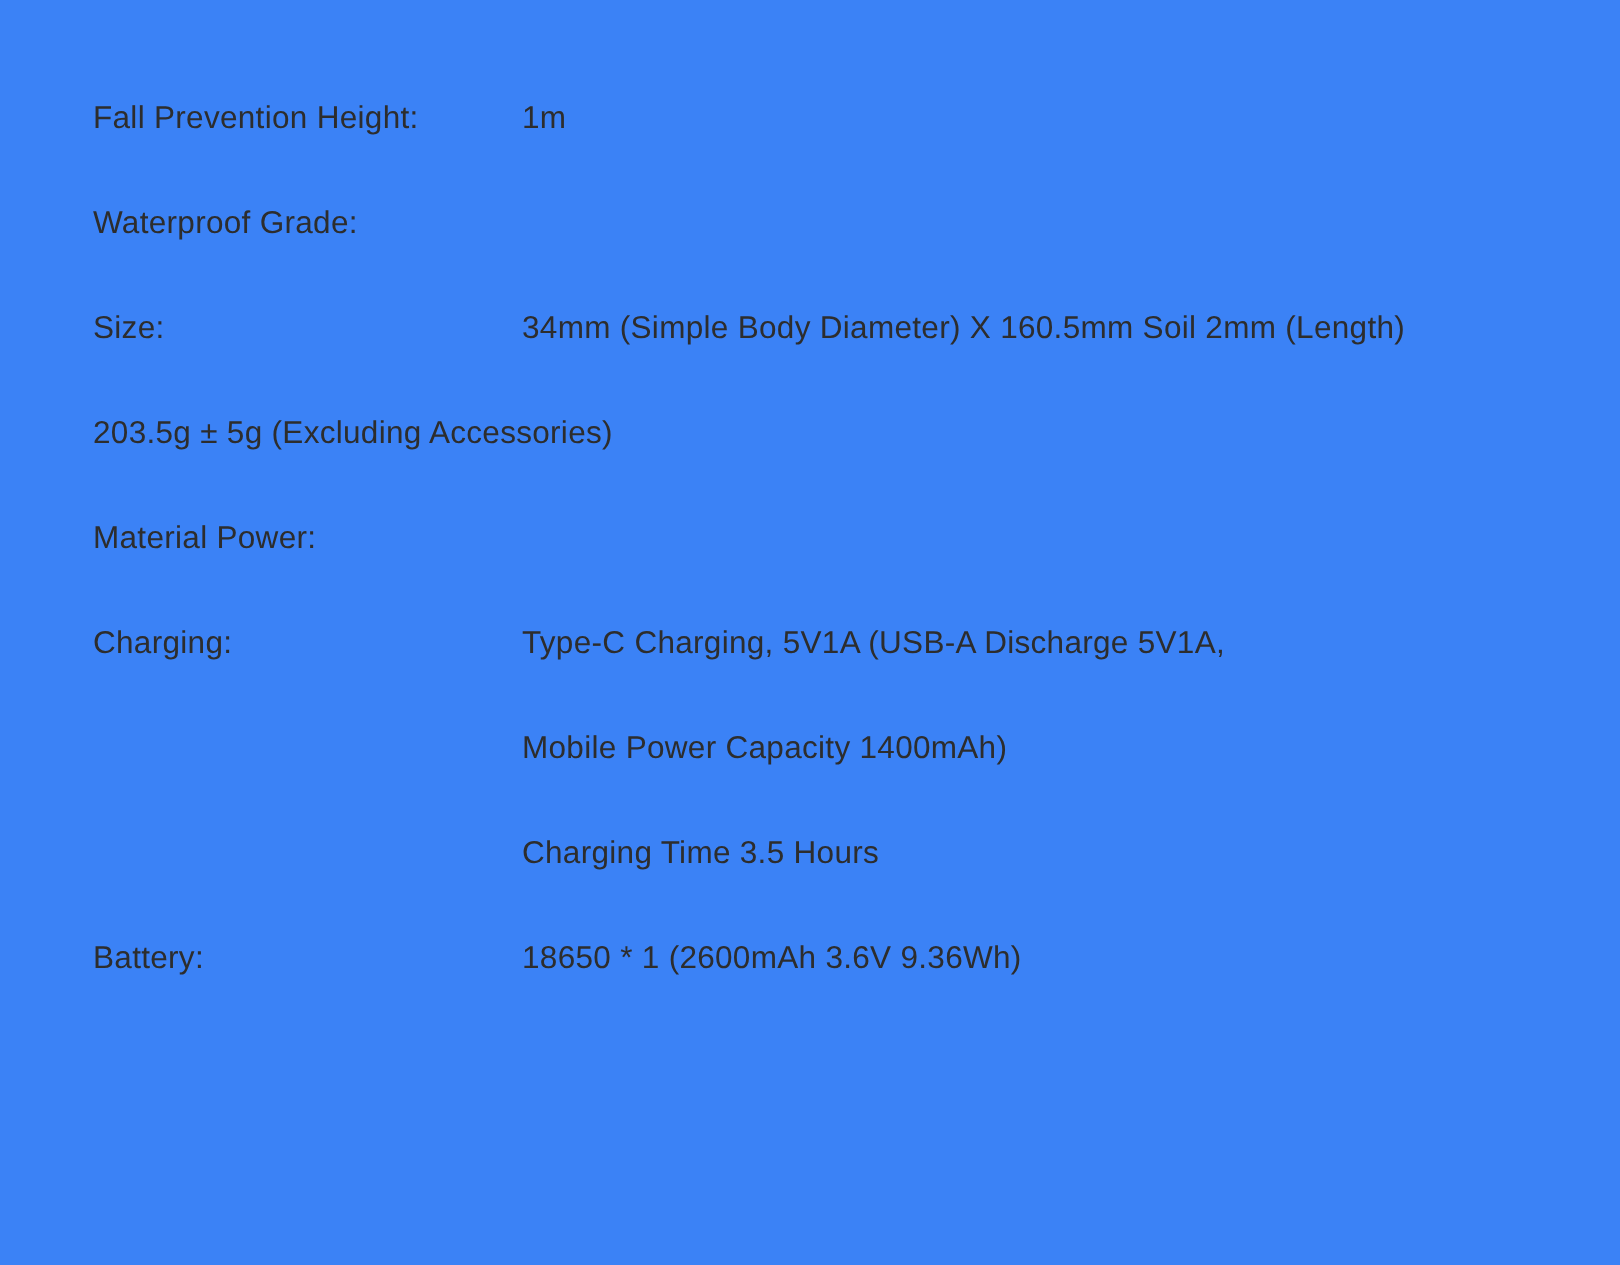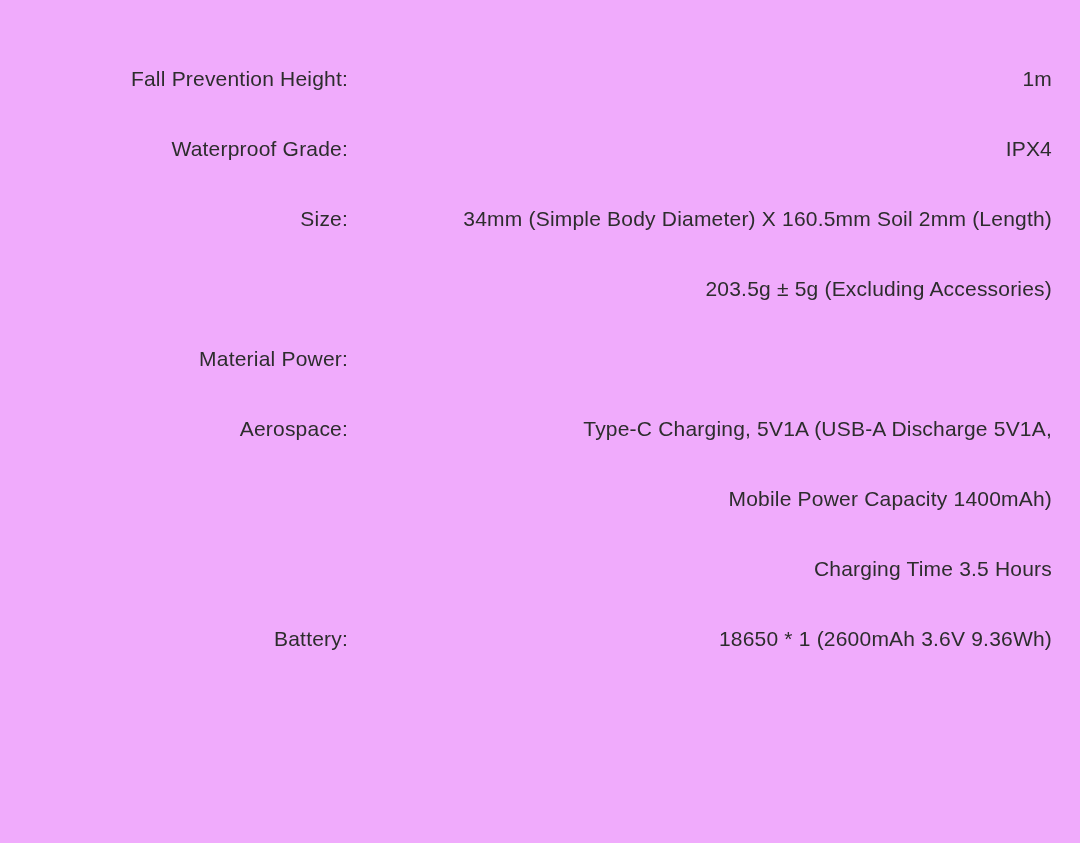--- a/index.html
+++ b/index.html
@@ -3,25 +3,24 @@
 <meta charset="utf-8">
 <style>
   html, body {
     margin: 0;
     padding: 0;
   }
   .page {
     position: relative;
     width: 1080px;
     height: 843px;
-    background: #f0abfc;
+    background: #3b82f6;
     font-family: "Liberation Sans", "DejaVu Sans", sans-serif;
     color: #2d2d2d;
     overflow: hidden;
-    text-align: right;
   }
   .spec-table {
     position: absolute;
     top: 44px;
     left: 62px;
     width: 990px;
   }
   .spec-row {
     display: flex;
     align-items: center;
@@ -48,39 +47,38 @@
 <div class="page">
   <div class="spec-table">
 
     <div class="spec-row">
       <div class="spec-label">Fall Prevention Height:</div>
       <div class="spec-value">1m</div>
     </div>
 
     <div class="spec-row">
       <div class="spec-label">Waterproof Grade:</div>
-      <div class="spec-value">IPX4</div>
     </div>
 
     <div class="spec-row">
       <div class="spec-label">Size:</div>
       <div class="spec-value">34mm (Simple Body Diameter) X 160.5mm Soil 2mm (Length)</div>
     </div>
 
     <div class="spec-row">
       <div class="spec-value">203.5g ± 5g (Excluding Accessories)</div>
     </div>
 
     <div class="spec-row">
       <div class="spec-label">Material Power:</div>
     </div>
 
 
     <div class="spec-row">
-      <div class="spec-label">Aerospace:</div>
+      <div class="spec-label">Charging:</div>
       <div class="spec-value">Type-C Charging, 5V1A (USB-A Discharge 5V1A,</div>
     </div>
 
     <div class="spec-row">
       <div class="spec-label"></div>
       <div class="spec-value">Mobile Power Capacity 1400mAh)</div>
     </div>
 
     <div class="spec-row">
       <div class="spec-label"></div>

